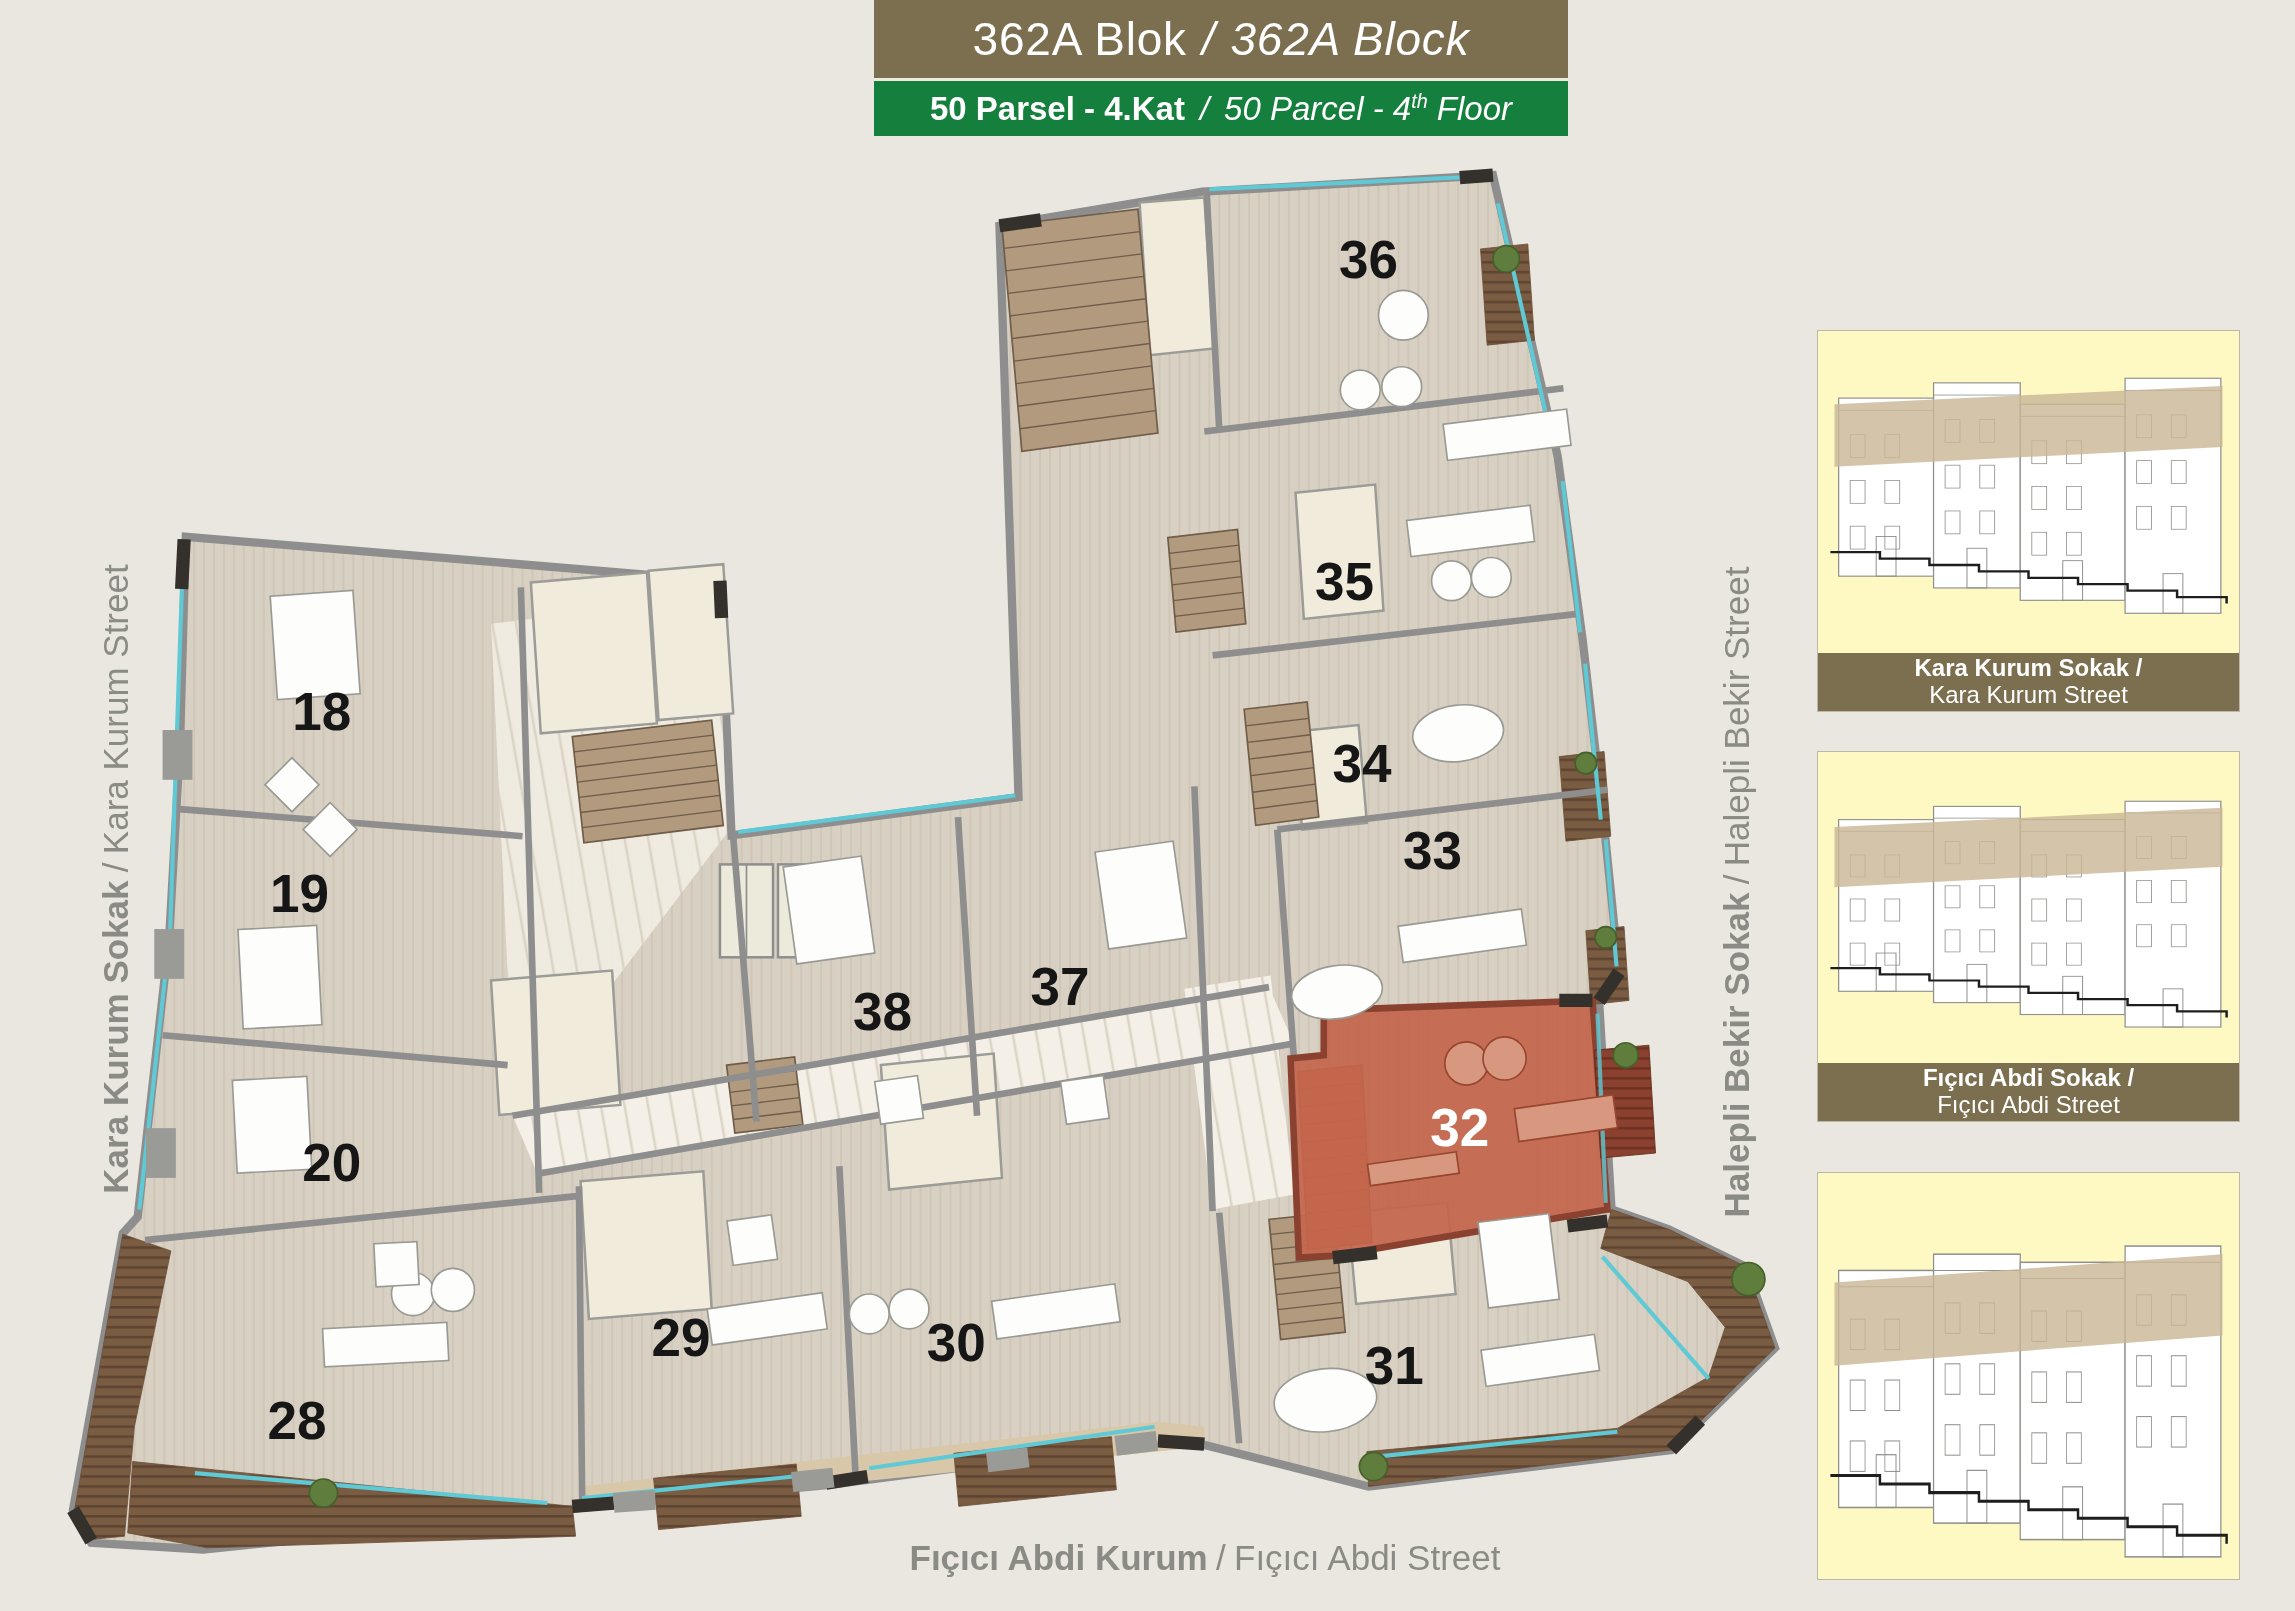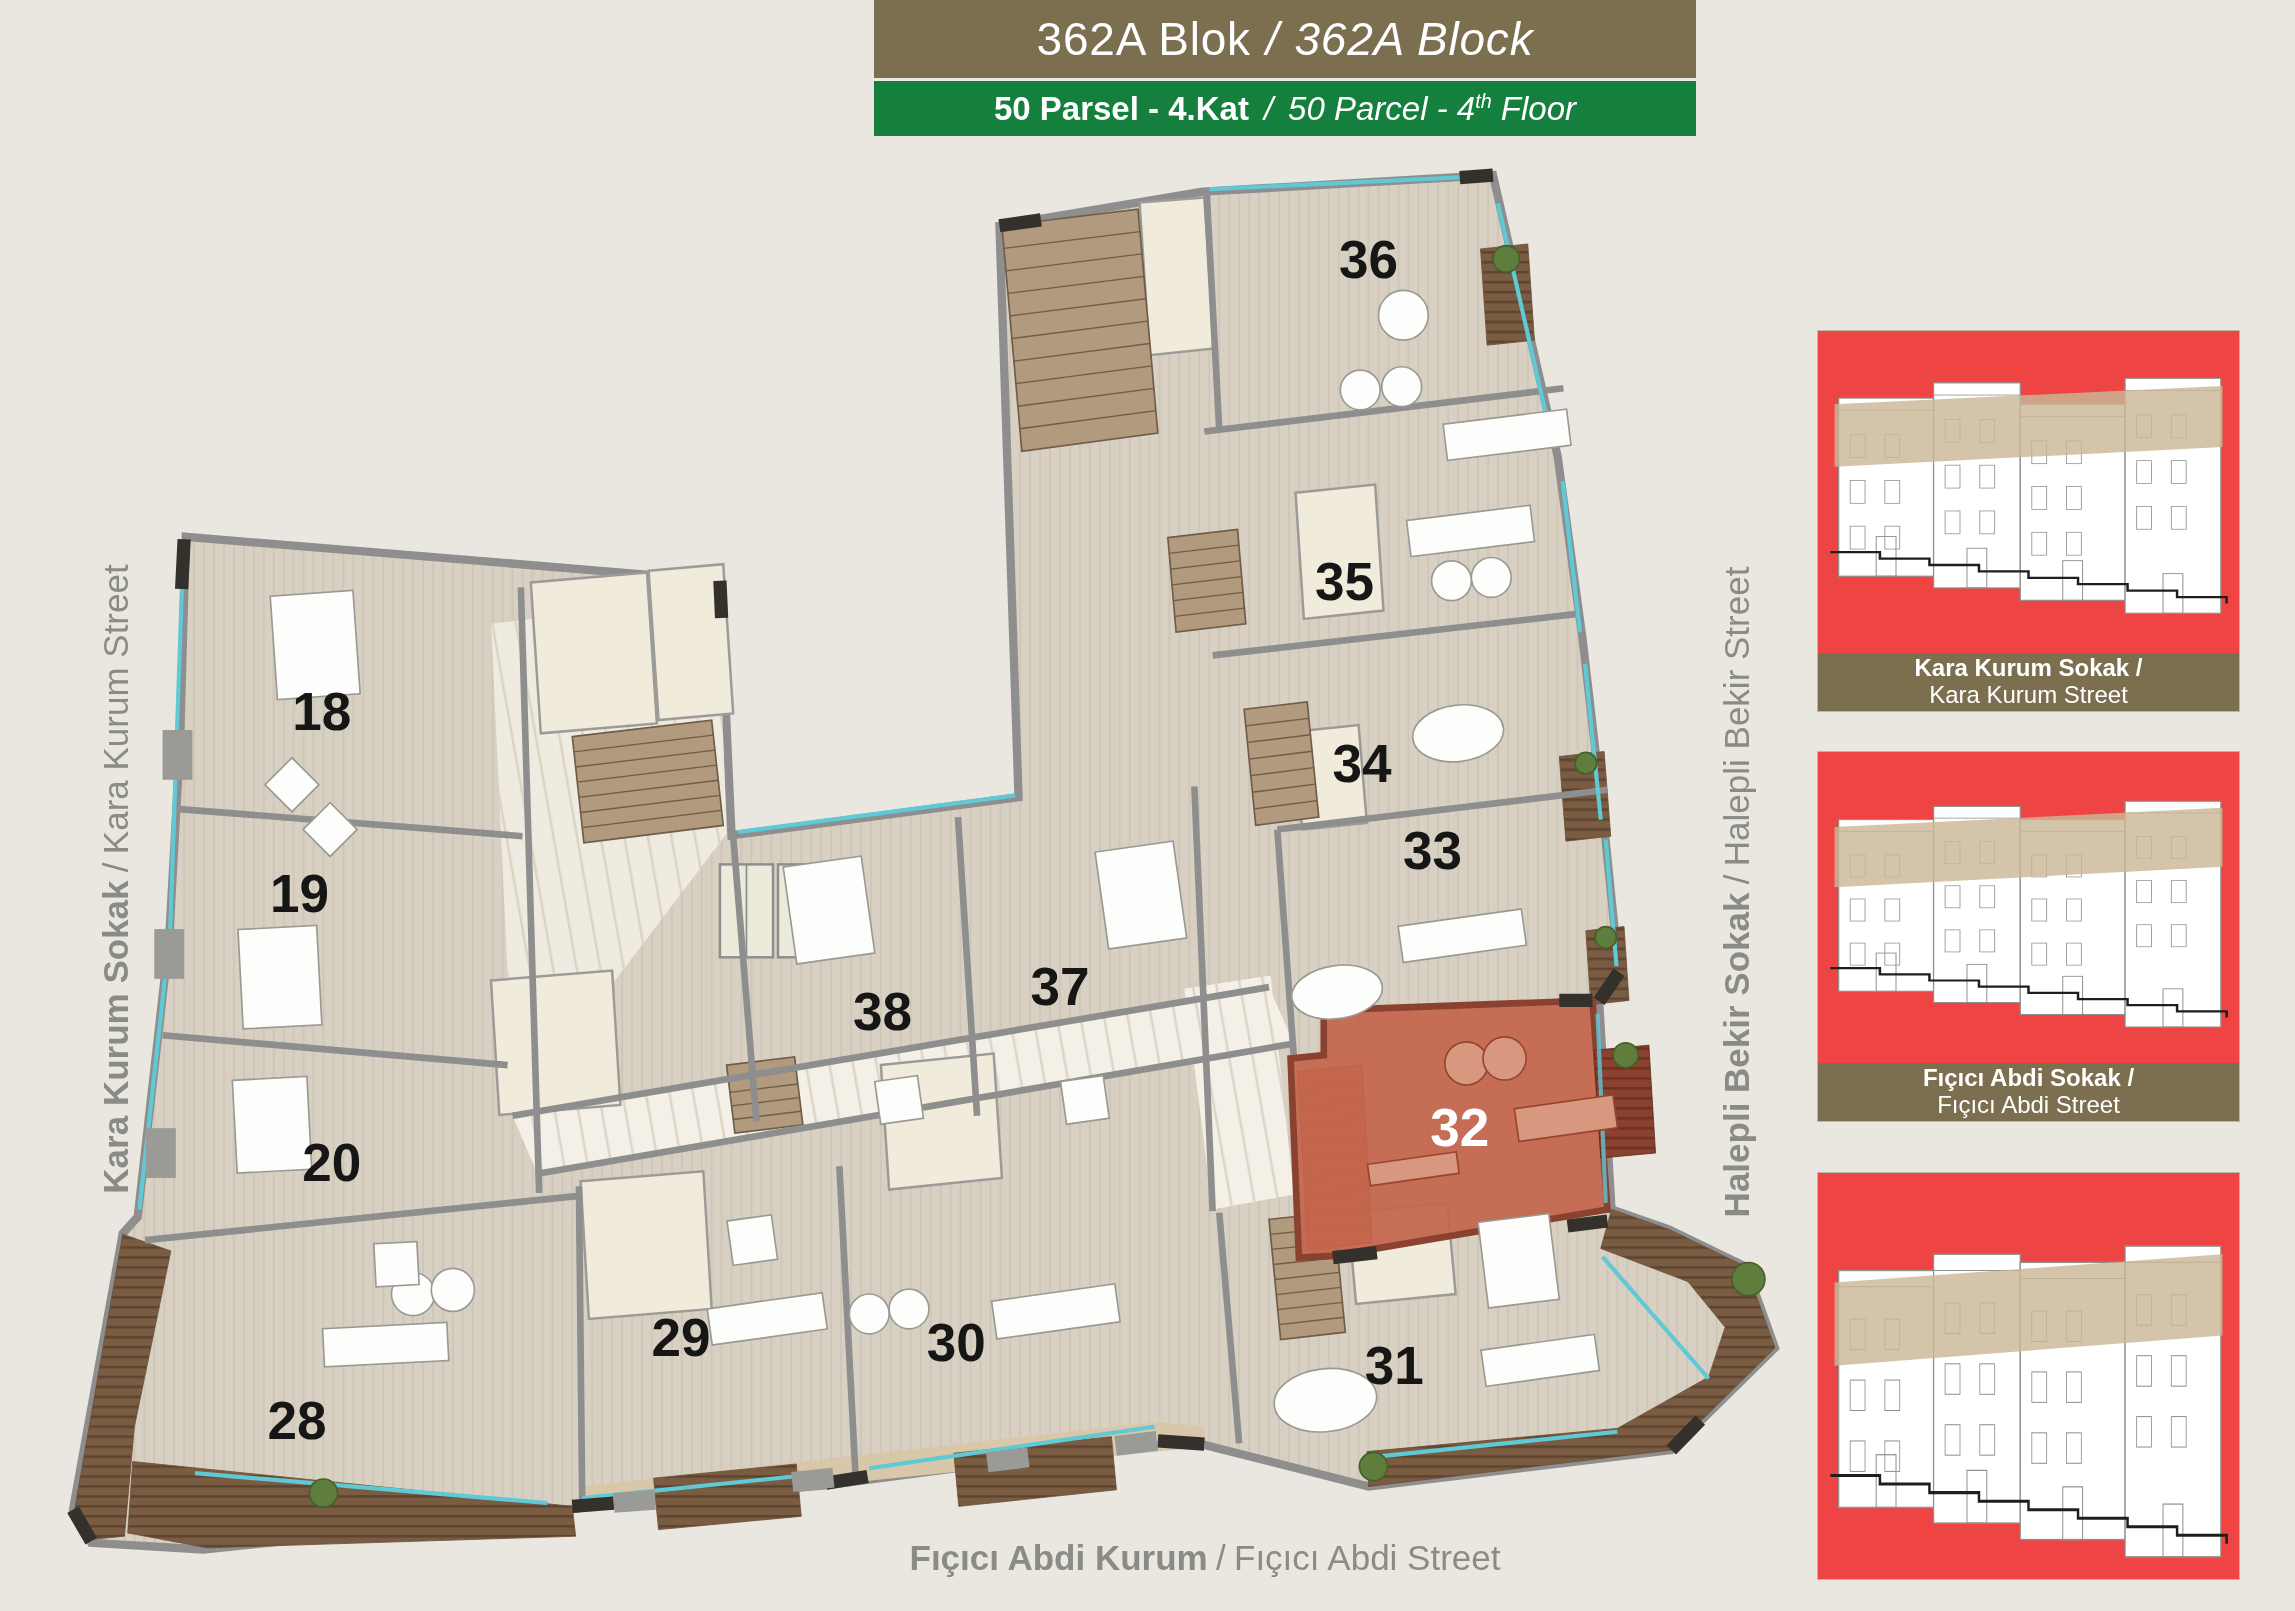--- a/index.html
+++ b/index.html
@@ -1,37 +1,37 @@
 <!DOCTYPE html>
 <html style="font-size:13.3px"><head>
 <meta charset="utf-8">
 <style>
   html,body{margin:0;padding:0;background:#eae7e1;}
   .stage{position:relative;width:2295px;height:1611px;background:#eae7e1;overflow:hidden;
          font-family:"Liberation Sans",sans-serif;}
   
-  .banner{position:absolute;left:874px;top:0;width:822px;z-index:5;}
+  .banner{position:absolute;left:874px;top:0;width:694px;z-index:5;}
   .banner .r1{height:78px;background:#7b6f50;color:#fff;display:flex;align-items:center;
               justify-content:center;font-size:46px;letter-spacing:0.8px;
               border-bottom:3.3px solid #edeae2;}
   .banner .r2{height:55px;background:#15803d;color:#fff;display:flex;align-items:center;
               justify-content:center;font-size:33px;}
   .banner .sep{margin:0 15px;font-style:italic;}
   .banner .en{font-style:italic;}
   .banner .r2 .tr{font-weight:bold;}
   .banner sup{font-size:.6em;font-style:italic;text-align:center;}
   
   .street{position:absolute;color:#8b8b86;font-size:35px;white-space:nowrap;z-index:4;}
   .street .tr{font-weight:bold;}
   .street .sep{margin:0 8.3px;}
   .street.v-left{left:116px;top:879px;transform:translate(-50%,-50%) rotate(-90deg);}
   .street.v-right{left:1737px;top:892px;transform:translate(-50%,-50%) rotate(-90deg);}
   .street.h-bottom{left:1205px;top:1558px;transform:translate(-50%,-50%);}
   
-  .card{position:absolute;left:1817px;width:423px;background:#ef4444;
+  .card{position:absolute;left:1817px;width:423px;background:#fef9c3;
         border:0.8px solid #bdb7aa;box-sizing:border-box;z-index:5;display:flex;flex-direction:column;gap:17px;}
   #card0{top:330px;height:382px}
   #card1{top:751px;height:371px}
   #card2{top:1172px;height:408px}
   .card svg{display:block;width:100%;flex:1;}
   .caption{height:58px;background:#7b6f50;color:#fff;text-align:center;display:flex;
            flex-direction:column;justify-content:center;line-height:1.12;font-size:24px;}
   .caption .l1{font-weight:bold;}
   
   #plan{position:absolute;left:0;top:0;width:2295px;height:1611px;z-index:1;}

